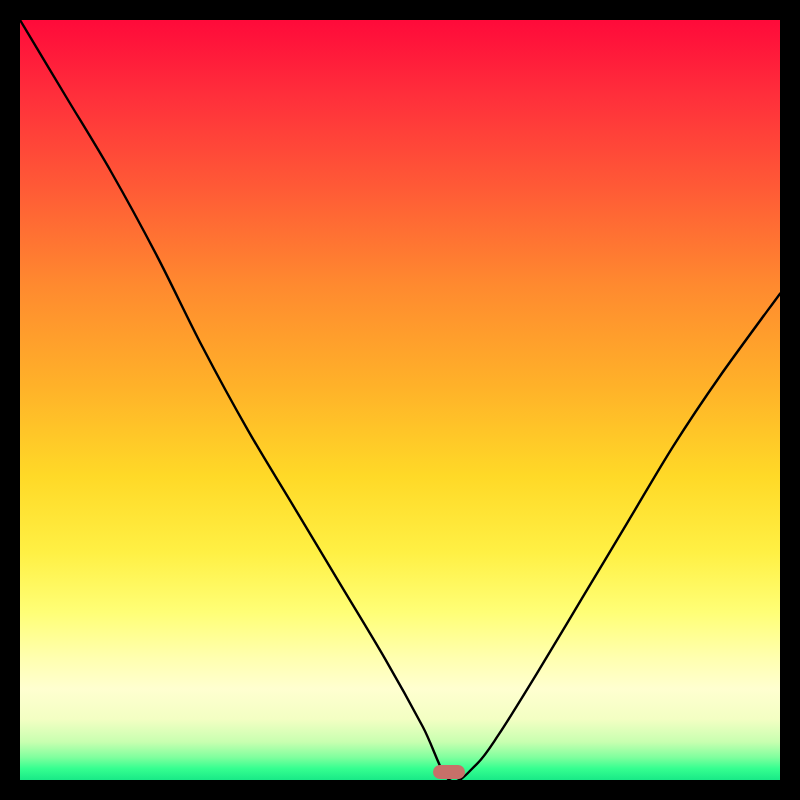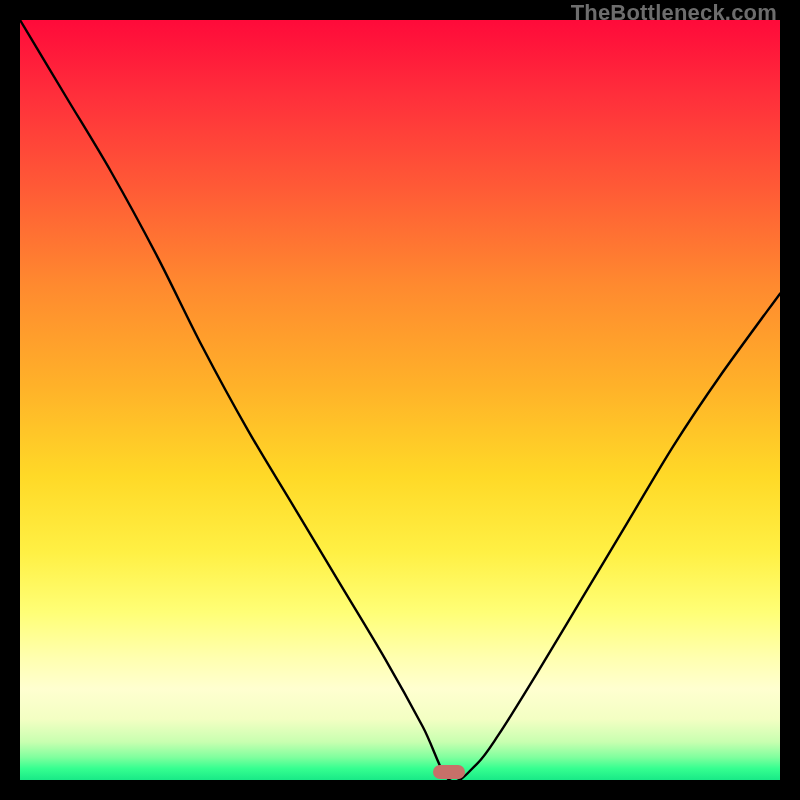--- a/index.html
+++ b/index.html
@@ -52,21 +52,20 @@
     font-size: 22px;
     font-weight: bold;
     color: #6d6d6d;
     letter-spacing: 0.2px;
   }
 </style>
 </head>
 <body>
 
 <div class="frame">
-  <div class="watermark">TheBottleneck.com</div>
   <div class="plot">
     <div class="gradient"></div>
     <svg class="curve" viewBox="0 0 760 760" preserveAspectRatio="none">
       <path id="curve-path" fill="none" stroke="#000" stroke-width="2.4" stroke-linecap="round" stroke-linejoin="round" d="M 0.00 0.00 C 7.60 12.67, 30.40 50.67, 45.60 76.00 C 60.80 101.33, 76.00 125.40, 91.20 152.00 C 106.40 178.60, 121.60 206.47, 136.80 235.60 C 152.00 264.73, 167.20 297.67, 182.40 326.80 C 197.60 355.93, 212.80 383.80, 228.00 410.40 C 243.20 437.00, 258.40 461.07, 273.60 486.40 C 288.80 511.73, 304.00 537.07, 319.20 562.40 C 334.40 587.73, 350.87 614.33, 364.80 638.40 C 378.73 662.47, 392.03 686.53, 402.80 706.80 C 413.57 727.07, 420.53 753.67, 429.40 760.00 C 438.27 766.33, 447.77 752.40, 456.00 744.80 C 464.23 737.20, 468.67 729.60, 478.80 714.40 C 488.93 699.20, 502.87 676.40, 516.80 653.60 C 530.73 630.80, 547.20 602.93, 562.40 577.60 C 577.60 552.27, 592.80 526.93, 608.00 501.60 C 623.20 476.27, 638.40 449.67, 653.60 425.60 C 668.80 401.53, 681.47 382.53, 699.20 357.20 C 716.93 331.87, 749.87 287.53, 760.00 273.60"></path>
     </svg>
     <div class="marker" id="marker" style="width: 32px; height: 14px; background: rgb(199, 112, 105); left: 413.4px; top: 744.64px;"></div>
   </div>
 </div>
 
 </body></html>

